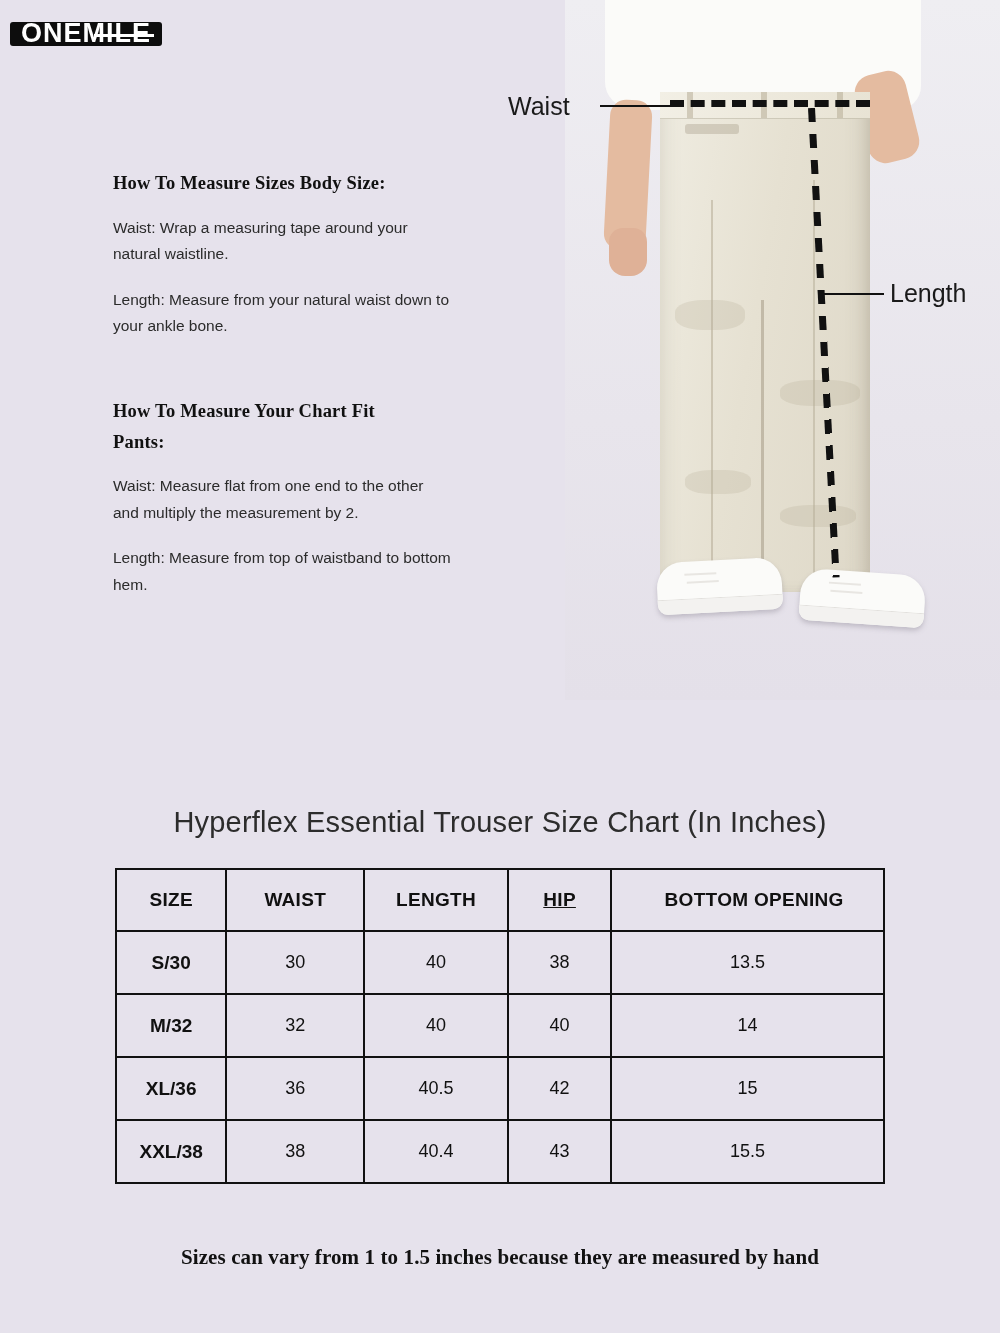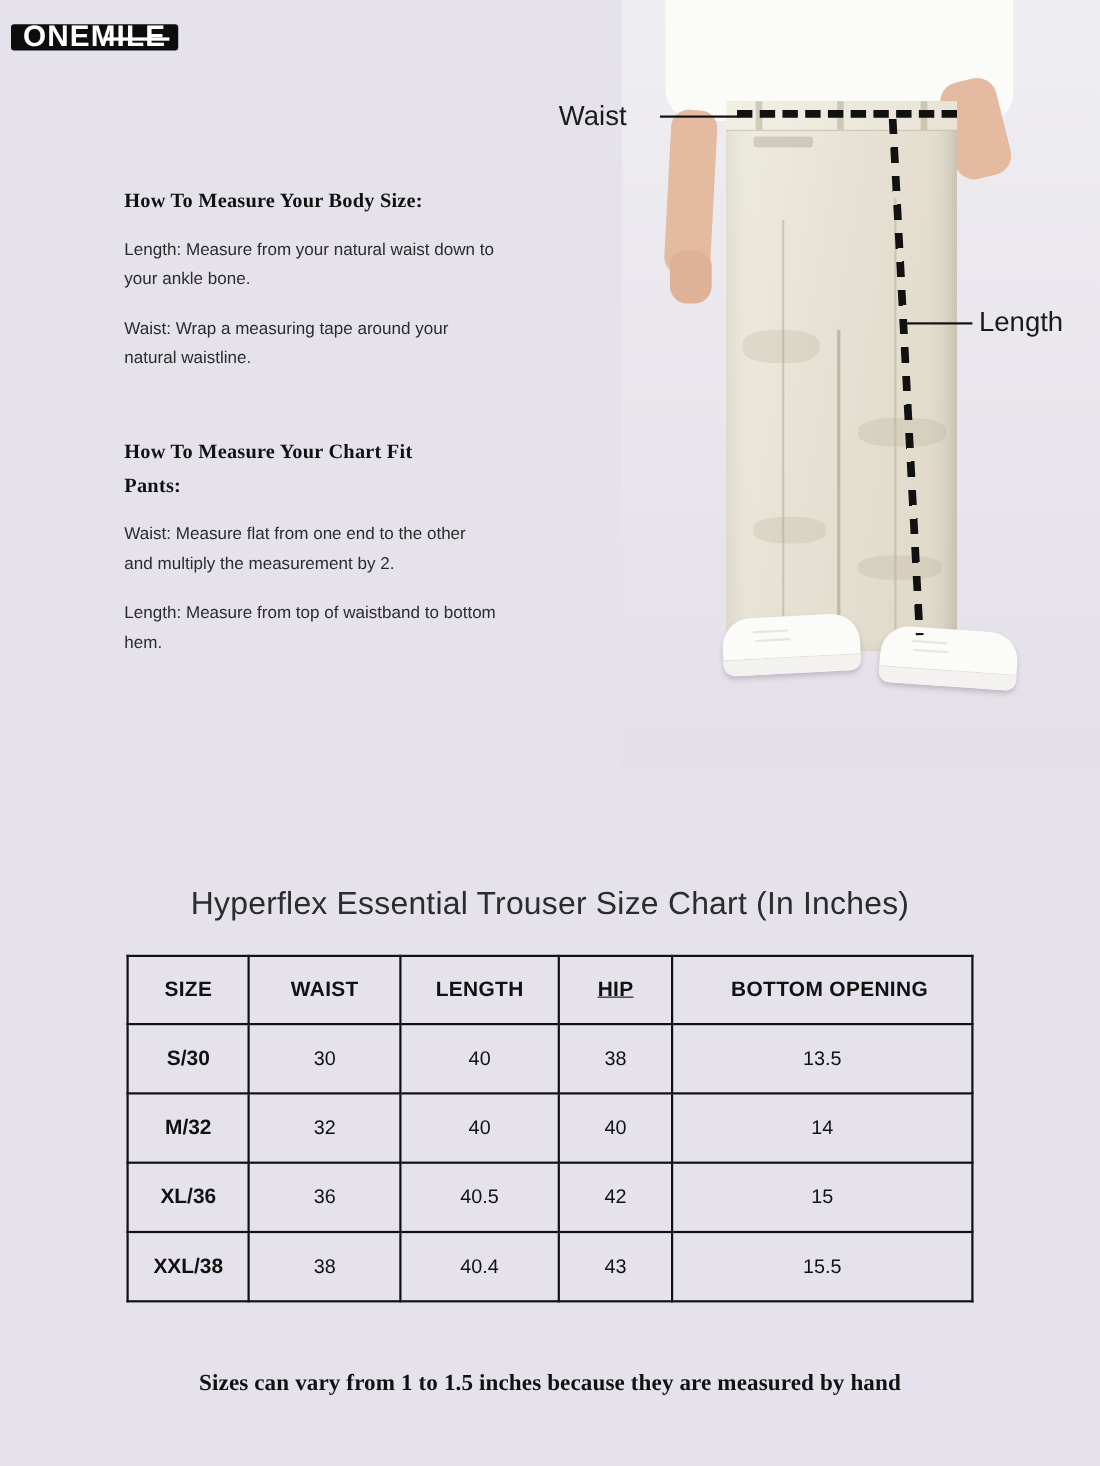--- a/index.html
+++ b/index.html
@@ -359,23 +359,23 @@
 <body>
 
 <div class="logo">
   <span class="logo-text">ONEMILE</span>
   <span class="logo-underline"></span>
 </div>
 
 <div class="textcol">
 
   <div class="block1">
-    <p class="heading">How To Measure Your Body Size:</p>
+    <p class="heading">How To Measure Sizes Body Size:</p>
+    <p class="para">Waist: Wrap a measuring tape around your natural waistline.</p>
     <p class="para">Length: Measure from your natural waist down to your ankle bone.</p>
-    <p class="para">Waist: Wrap a measuring tape around your natural waistline.</p>
   </div>
 
   <div class="block2">
     <p class="heading">How To Measure Your Chart Fit Pants:</p>
     <p class="para">Waist: Measure flat from one end to the other and multiply the measurement by 2.</p>
     <p class="para">Length: Measure from top of waistband to bottom hem.</p>
   </div>
 </div>
 
 <div class="photo">

